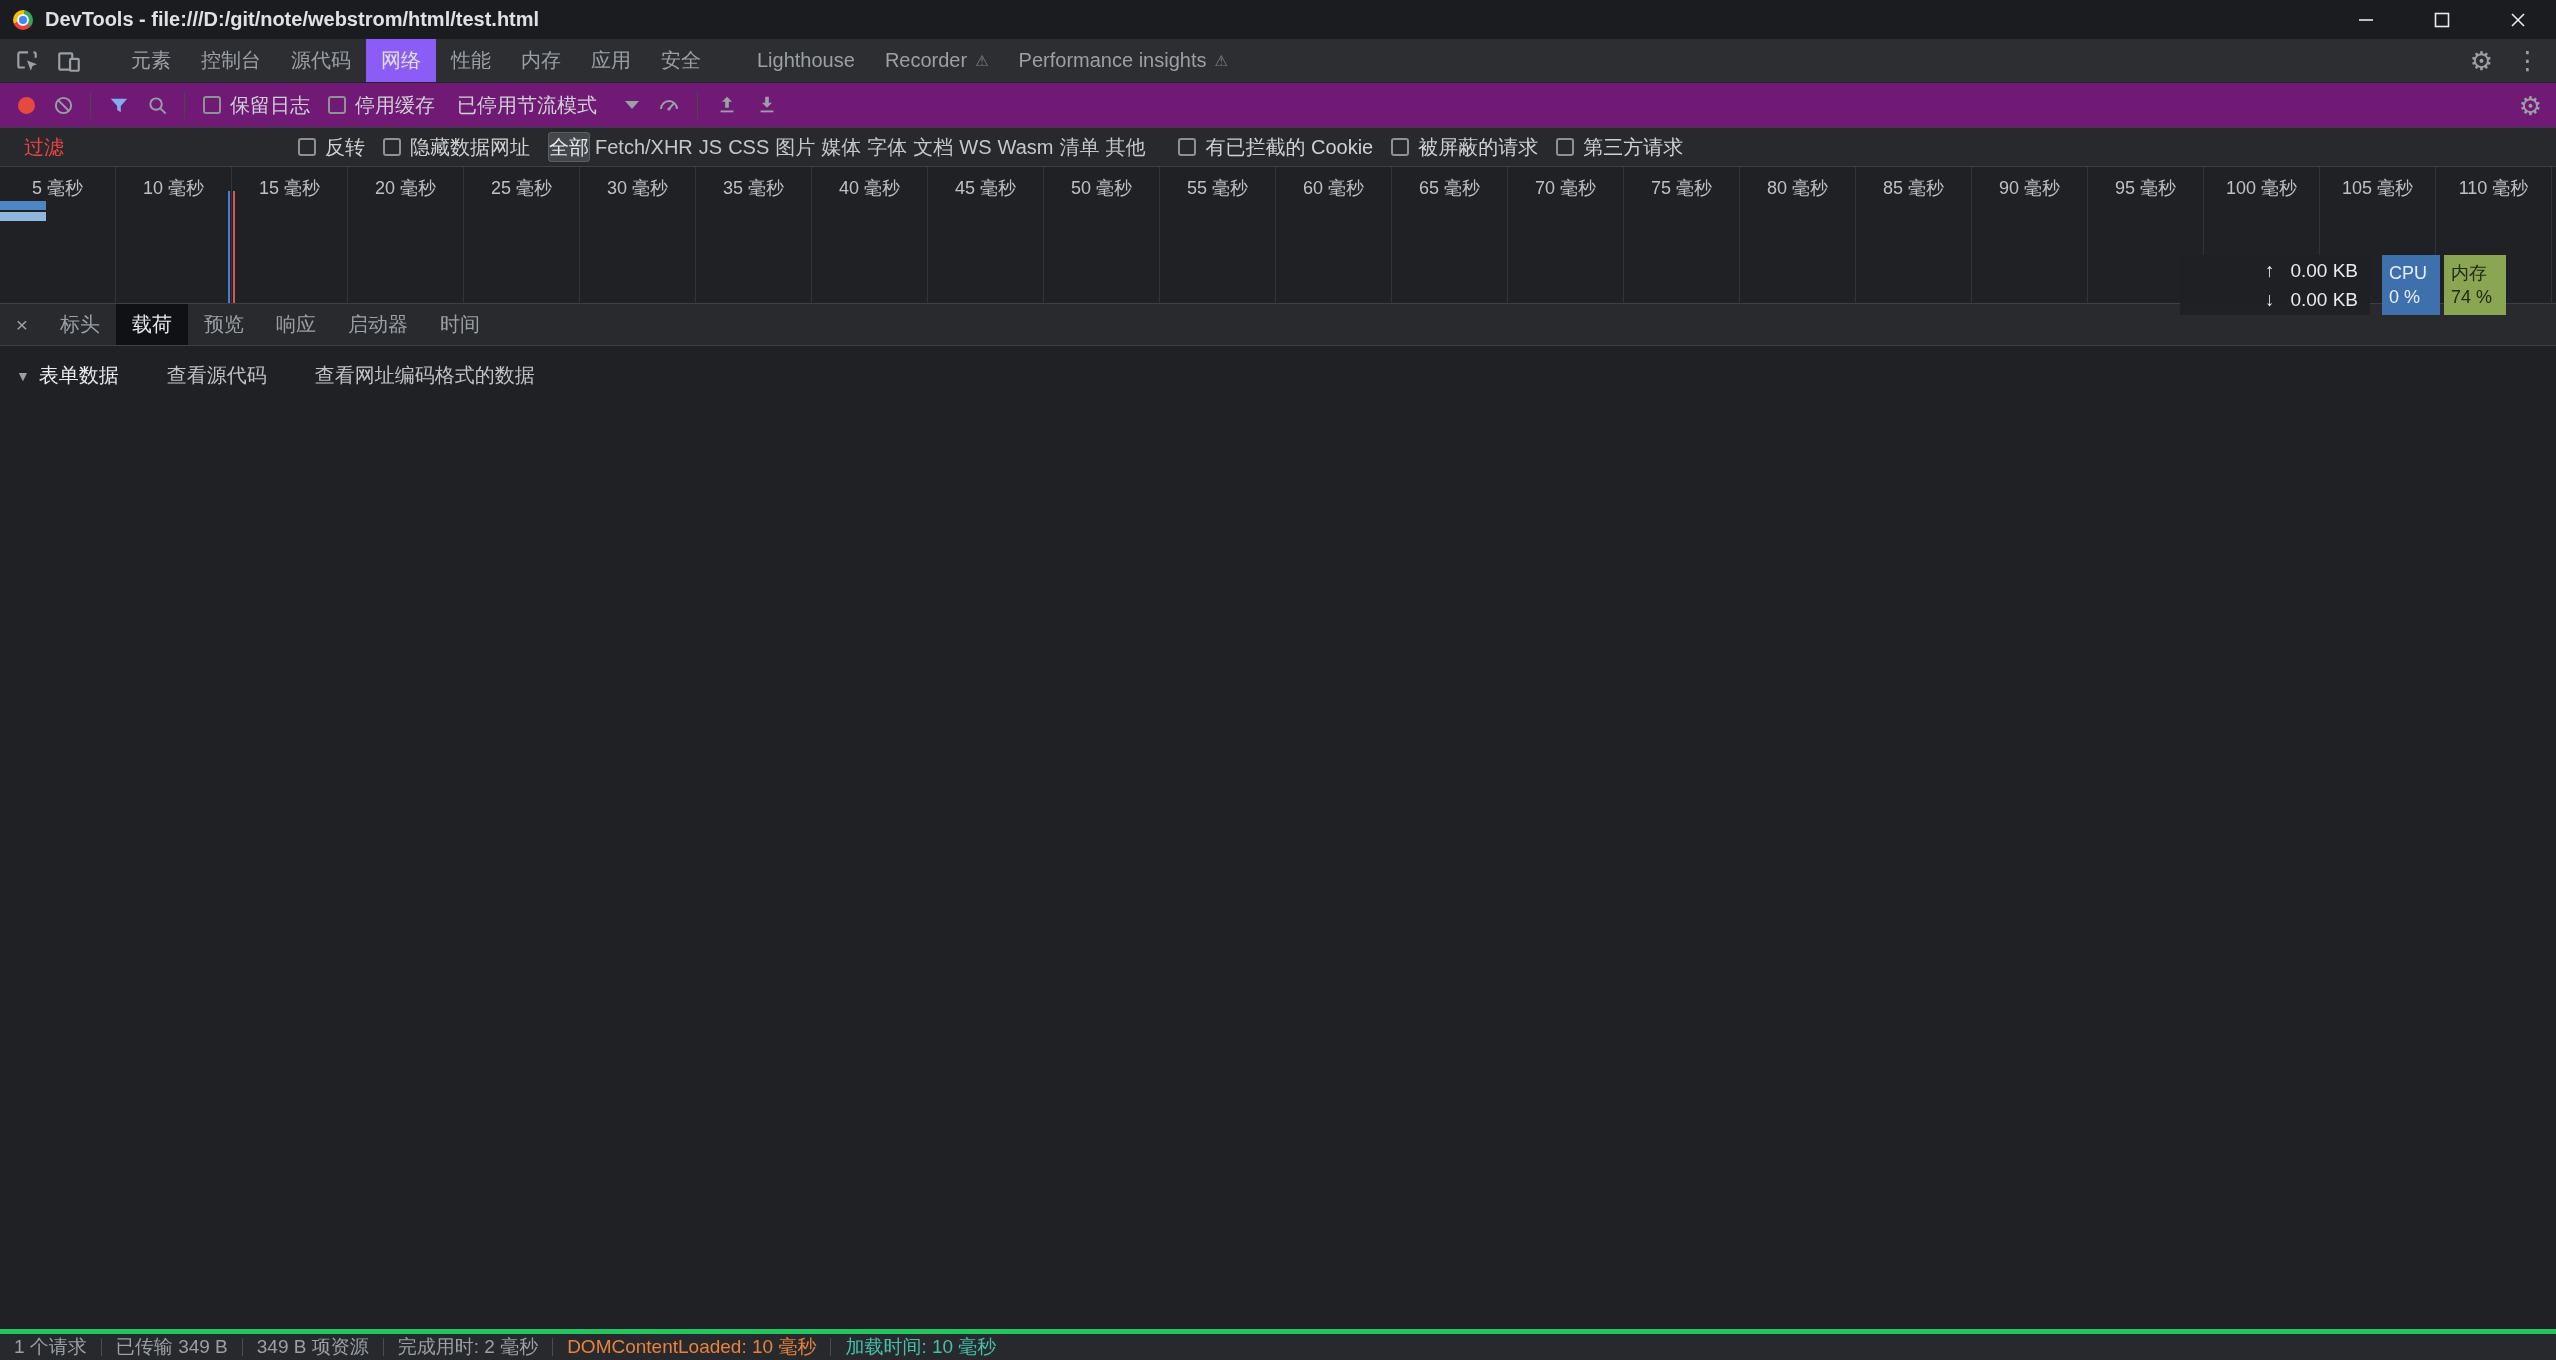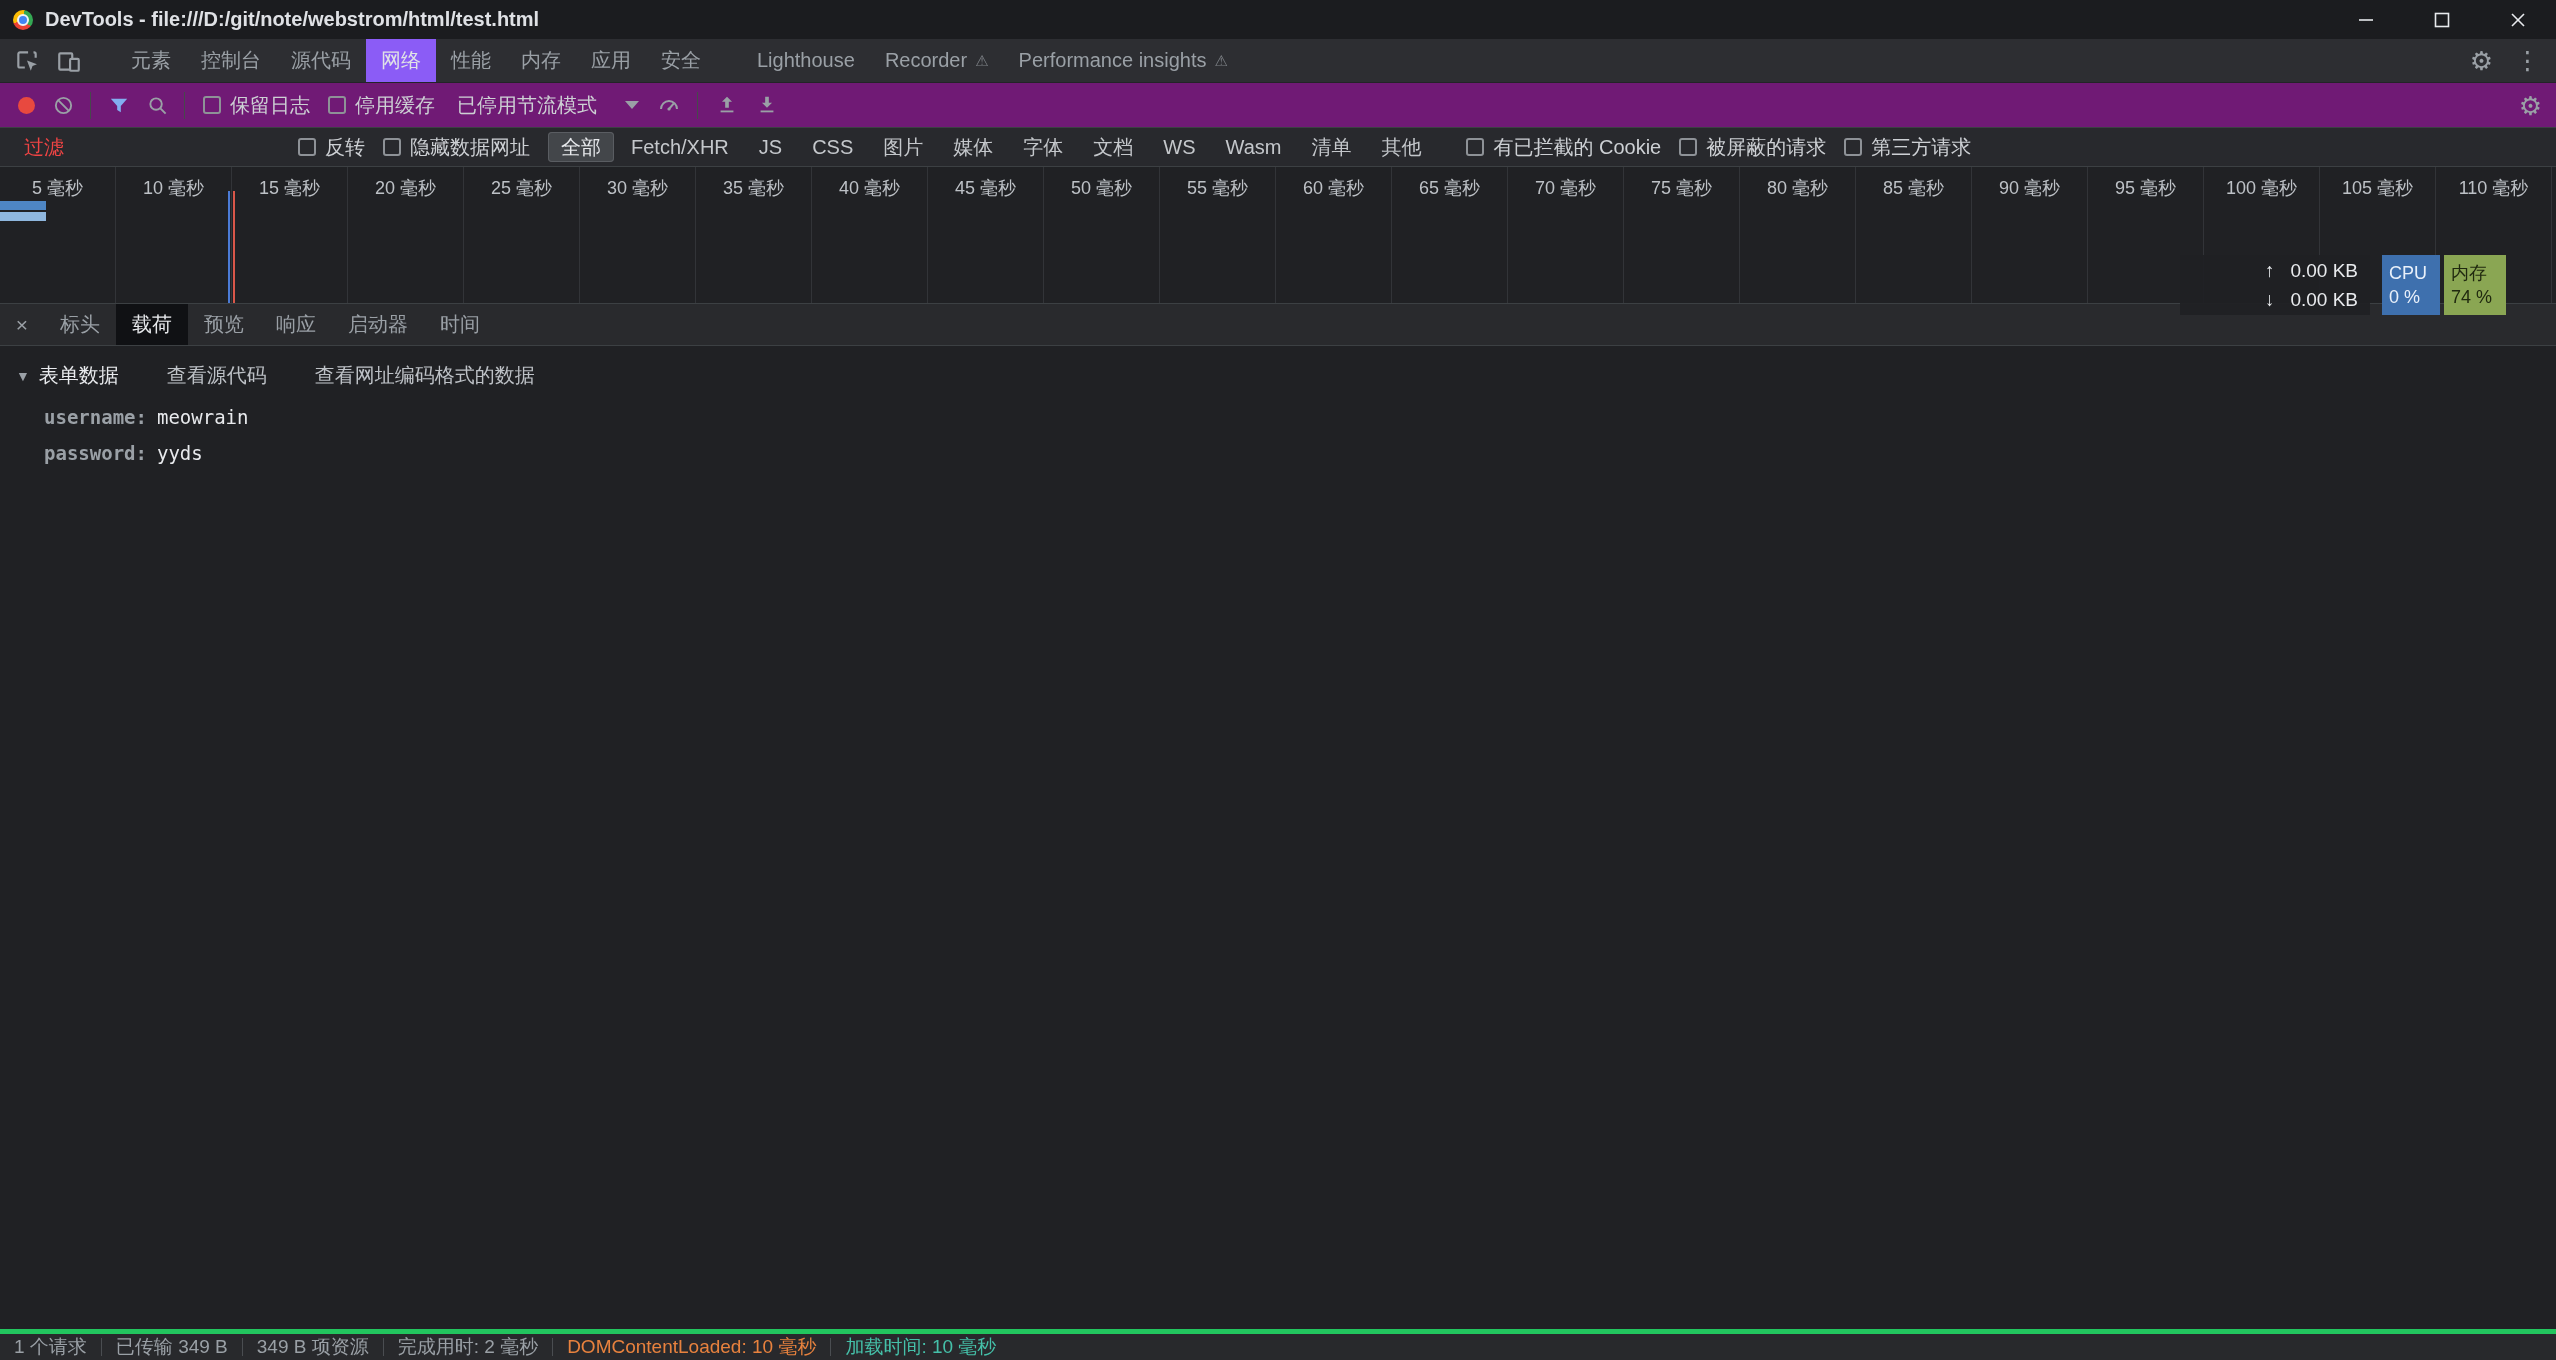--- a/index.html
+++ b/index.html
@@ -44,21 +44,21 @@
   .cb-row { display: flex; align-items: center; gap: 9px; margin-left: 18px; font-size: 20px; color: #cdd0d4; white-space: nowrap; }
   .cb { width: 18px; height: 18px; border: 2px solid #8e9297; border-radius: 3px; background: transparent; flex: 0 0 18px; }
   .throttle { display: flex; align-items: center; gap: 28px; margin-left: 22px; font-size: 20px; color: #cdd0d4; }
   .caret { width: 0; height: 0; border-left: 7px solid transparent; border-right: 7px solid transparent; border-top: 8px solid #9aa0a6; }
   .net-gear { position: absolute; right: 14px; top: 0; height: 45px; display: flex; align-items: center; color: #9aa0a6; }
 
   
   .filter-row { flex: 0 0 39px; background: #28292d; display: flex; align-items: center; border-bottom: 1px solid #3c4043; font-size: 20px; }
   .filter-input { width: 280px; padding-left: 24px; color: #ef4444; }
   .chips { display: flex; align-items: center; margin-left: 16px; }
-  .chip { padding: 0 13px; height: 30px; line-height: 30px; color: #c4c7cb; border-radius: 4px; margin: 0 2px; white-space: nowrap; }
+  .chip { padding: 0 1px; height: 30px; line-height: 30px; color: #c4c7cb; border-radius: 4px; margin: 0 2px; white-space: nowrap; }
   .chip.active { background: #43464a; color: #e8eaed; box-shadow: inset 0 0 0 1px #5a5d62; }
   .cb-row.far { margin-left: 30px; }
 
   
   .overview { flex: 0 0 137px; position: relative; background: #202124; border-bottom: 1px solid #3c4043; }
   .tl-row { position: absolute; inset: 0; display: flex; }
   .tl-seg { flex: 0 0 116px; border-right: 1px solid #323438; text-align: center; padding-top: 9px; font-size: 18px; color: #bdc1c6; white-space: nowrap; overflow: hidden; }
   .ov-bar1 { position: absolute; left: 0; top: 34px; width: 46px; height: 9px; background: #4e86c4; }
   .ov-bar2 { position: absolute; left: 0; top: 45px; width: 46px; height: 9px; background: #8fb7de; }
   .ov-line-dcl { position: absolute; left: 228px; top: 24px; bottom: 0; width: 2px; background: #4b7bd6; }
@@ -351,24 +351,20 @@
             <div class="det-tab">时间</div>
           </div>
       </div>
       <div class="payload">
         <div class="payload-head">
           <span class="tri">▼</span>
           <span class="ph-title">表单数据</span>
           <span class="ph-link">查看源代码</span>
           <span class="ph-link">查看网址编码格式的数据</span>
         </div>
-        <div class="params">
-            <div class="param"><span class="param-key">username:</span><span class="param-value">meowrain</span></div>
-            <div class="param"><span class="param-key">password:</span><span class="param-value">yyds</span></div>
-          </div>
       </div>
     </div>
 
   </div>
 
   <div class="statusbar">
     <span class="sb-item">1 个请求</span>
     <span class="sb-sep"></span>
     <span class="sb-item">已传输 349 B</span>
     <span class="sb-sep"></span>

